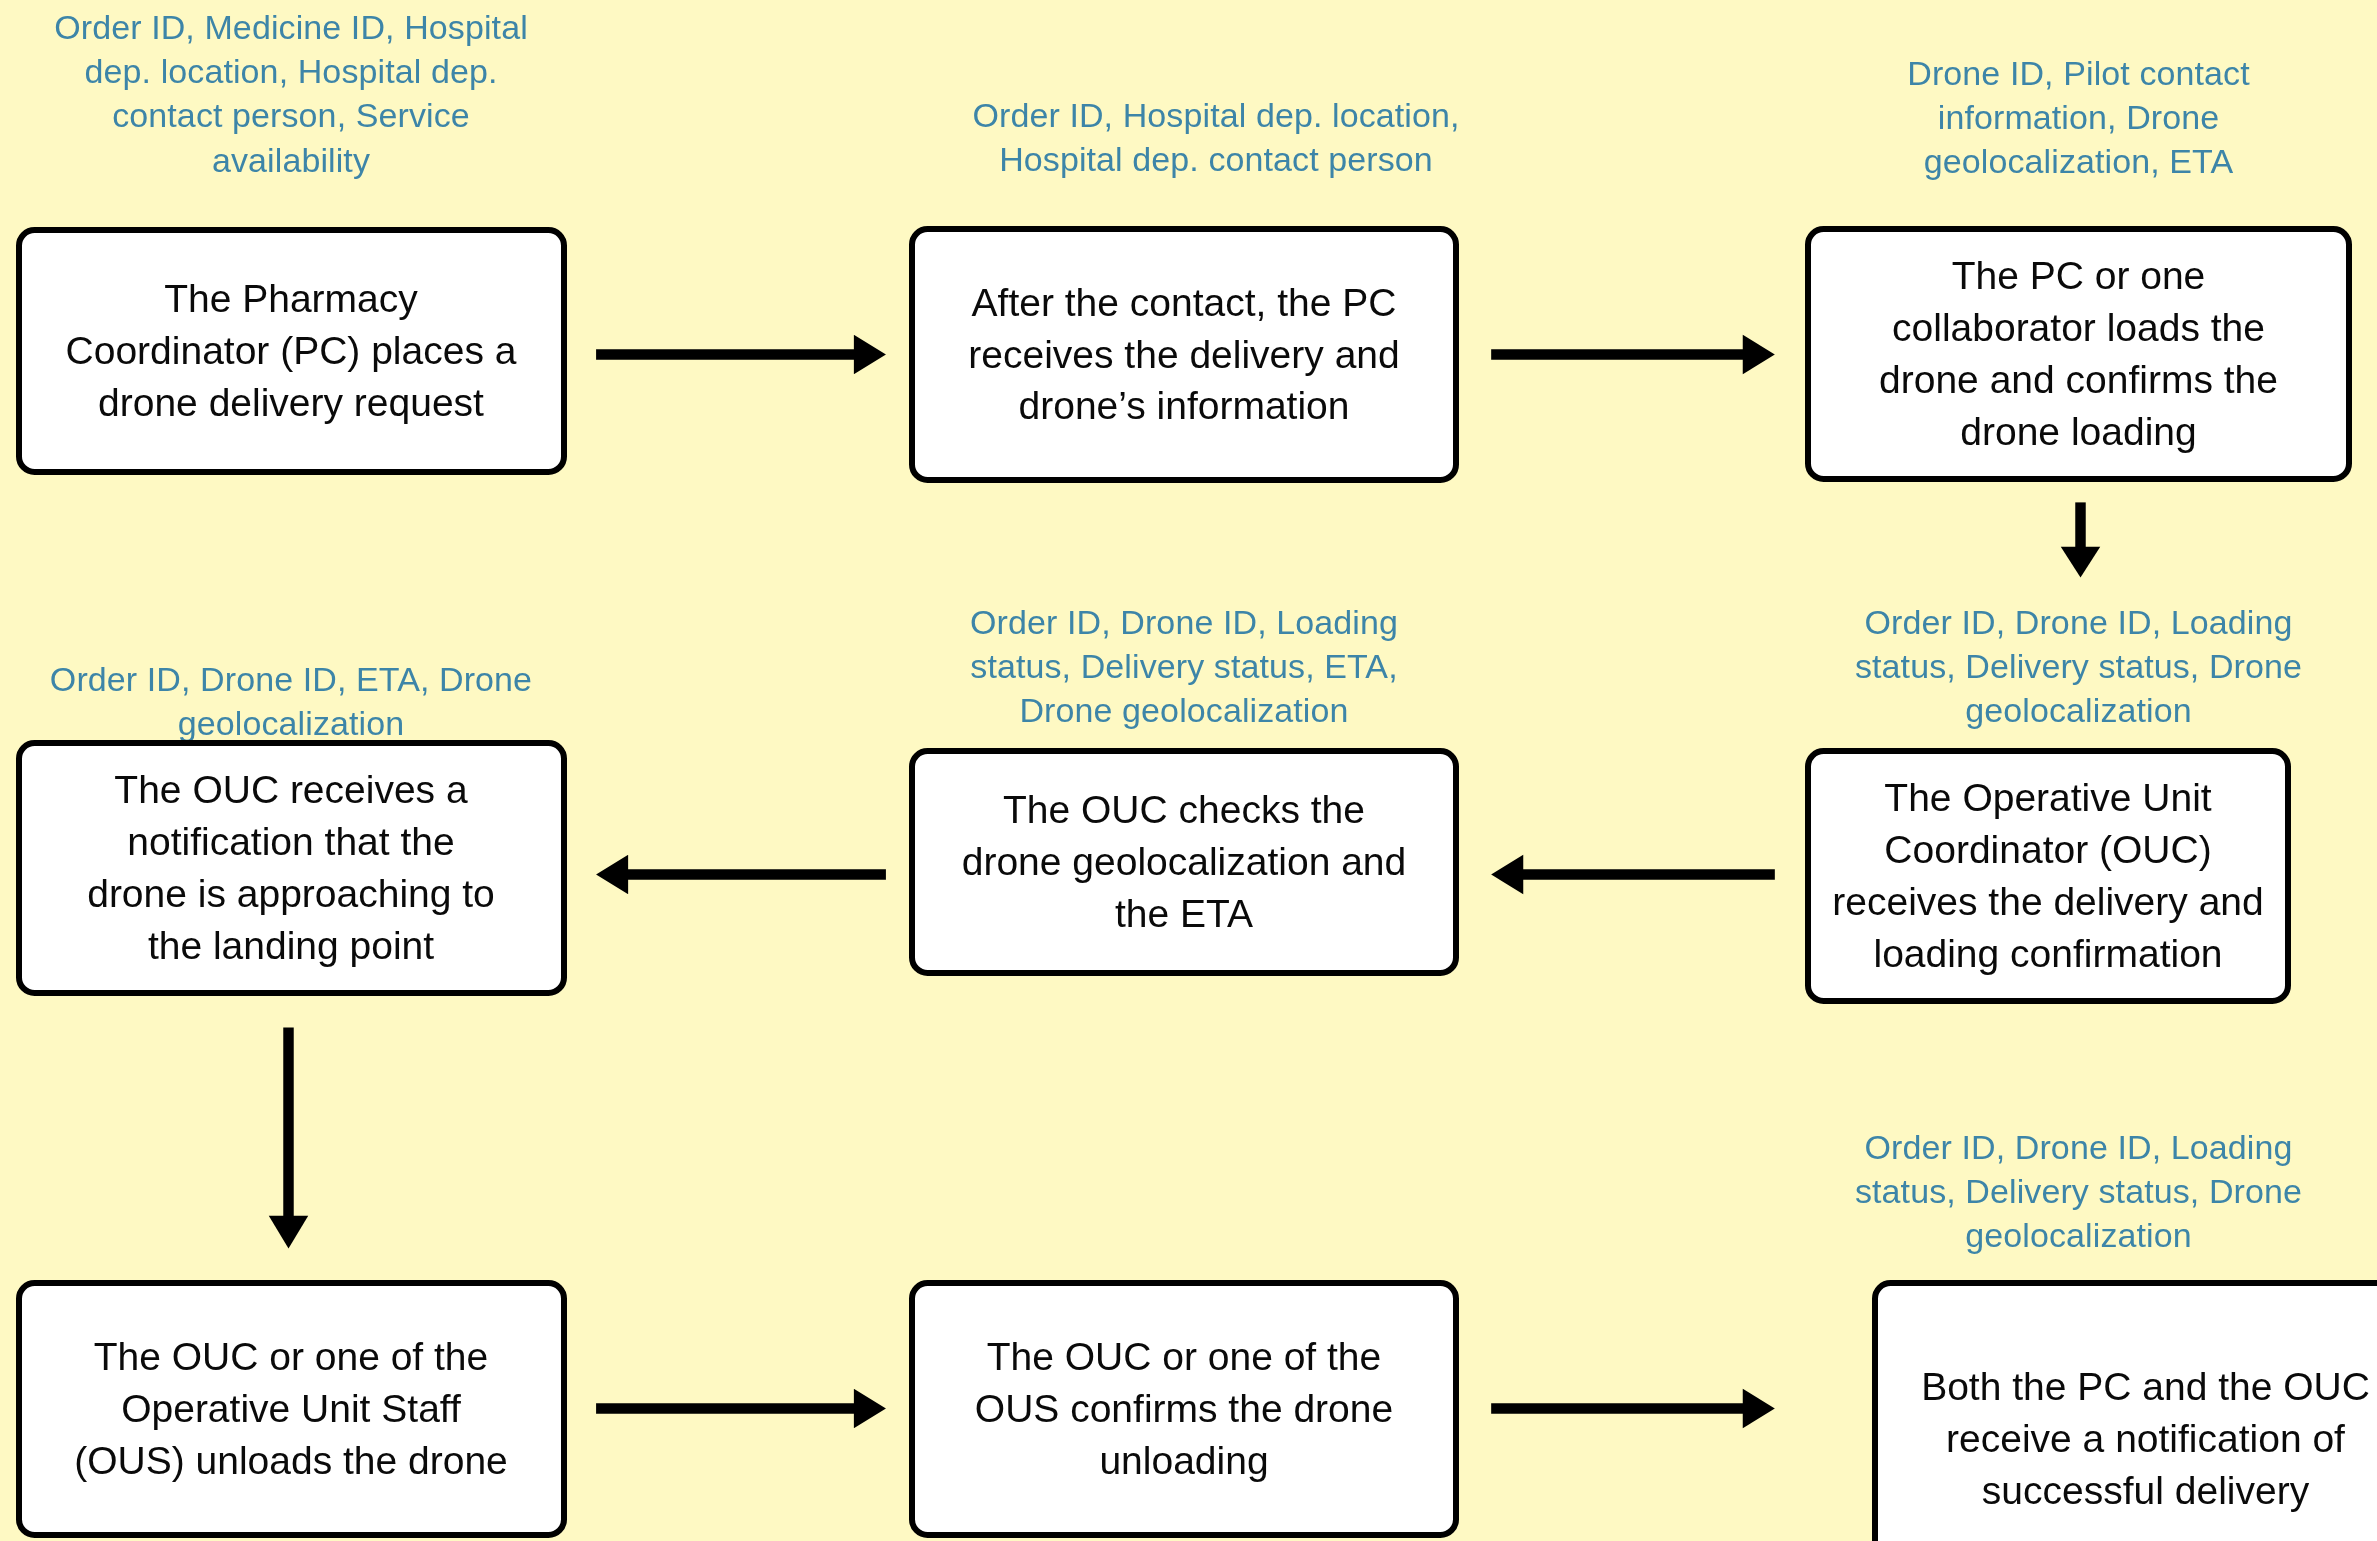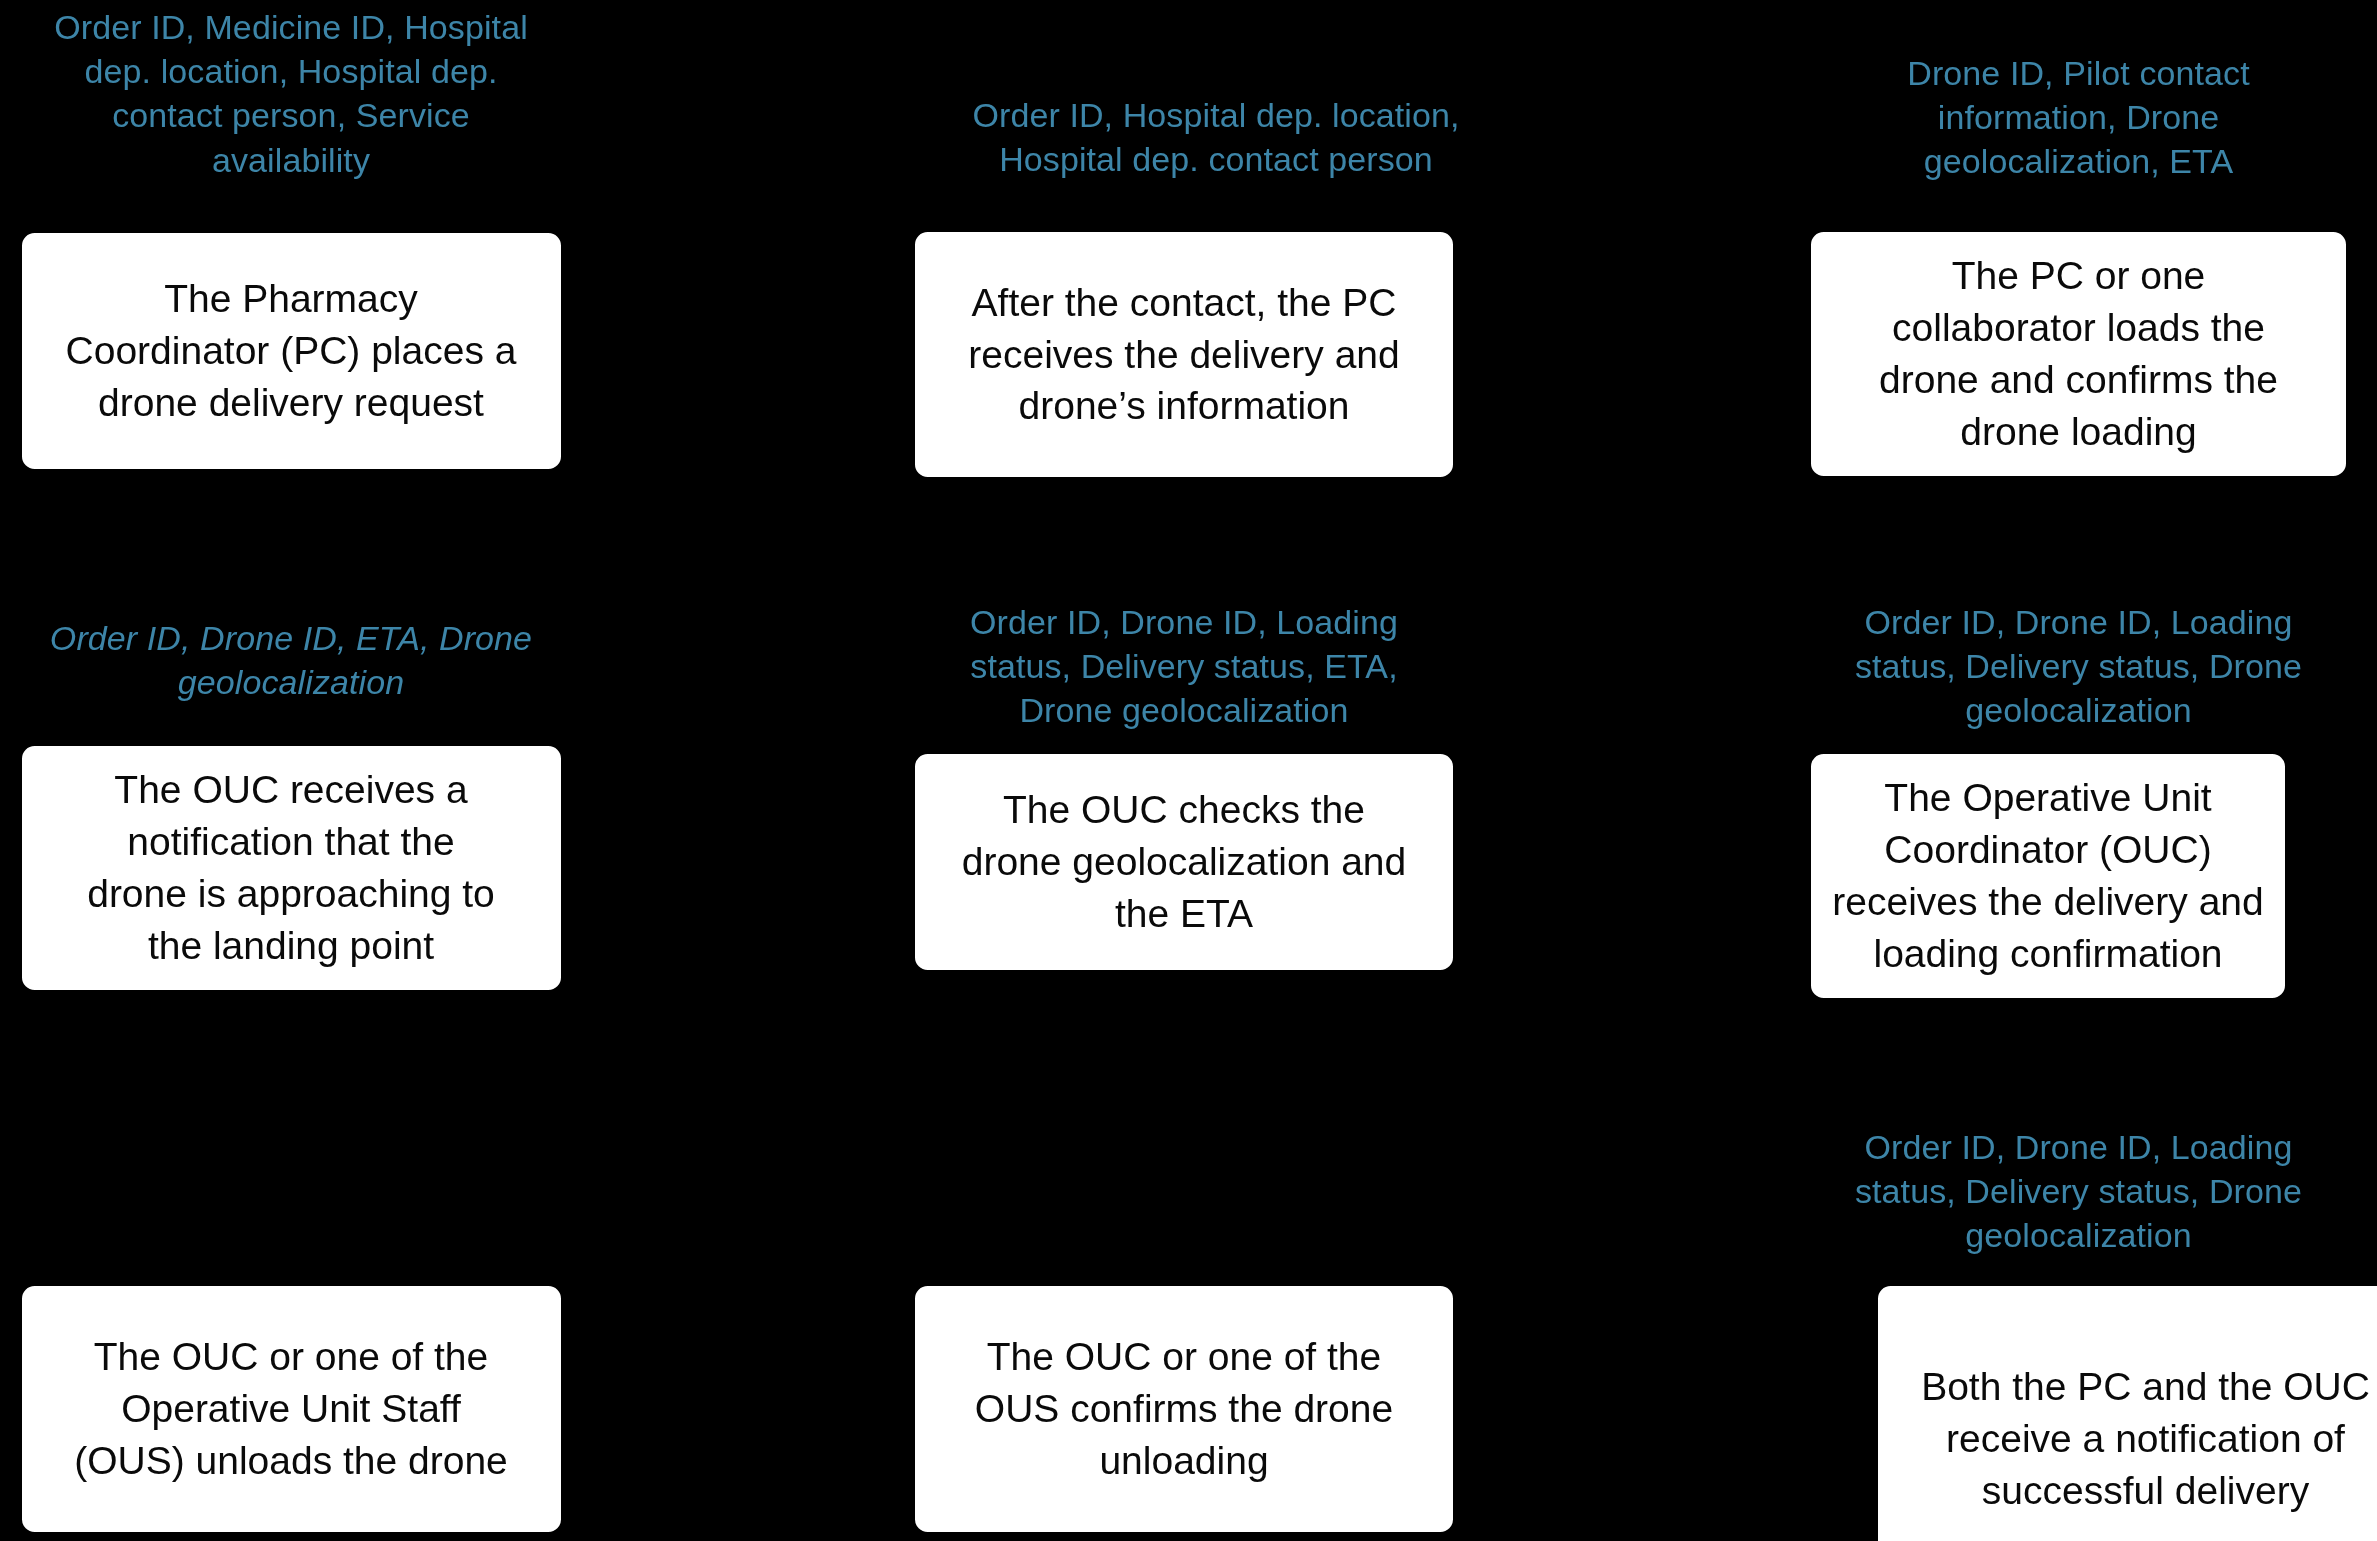--- a/index.html
+++ b/index.html
@@ -8,21 +8,21 @@
     padding: 0;
     background: #ffffff;
   }
   body {
     font-family: "Liberation Sans", sans-serif;
   }
   #canvas {
     position: relative;
     width: 2377px;
     height: 1542px;
-    background: #000000;
+    background: #fef9c3;
     overflow: hidden;
   }
 
   
   .annotation {
     position: absolute;
     color: #3d85a8;
     font-size: 34px;
     line-height: 1.30;
     text-align: center;
@@ -87,21 +87,21 @@
   <div class="annotation" style="left:1805px; top:51px; width:547px;">Drone ID, Pilot contact
 information, Drone
 geolocalization, ETA</div>
   <div class="node" style="left:1805px; top:226px; width:547px; height:256px;align-items:center;">
     <span class="node-label">The PC or one
 collaborator loads the
 drone and confirms the
 drone loading</span>
   </div>
 
-  <div class="annotation" style="left:15.5px; top:616px; width:551px;font-style:italic;">Order ID, Drone ID, ETA, Drone
+  <div class="annotation" style="left:15.5px; top:657px; width:551px;">Order ID, Drone ID, ETA, Drone
 geolocalization</div>
   <div class="node" style="left:15.5px; top:740px; width:551px; height:256px;">
     <span class="node-label">The OUC receives a
 notification that the
 drone is approaching to
 the landing point</span>
   </div>
 
   <div class="annotation" style="left:909px; top:600px; width:550px;">Order ID, Drone ID, Loading
 status, Delivery status, ETA,

